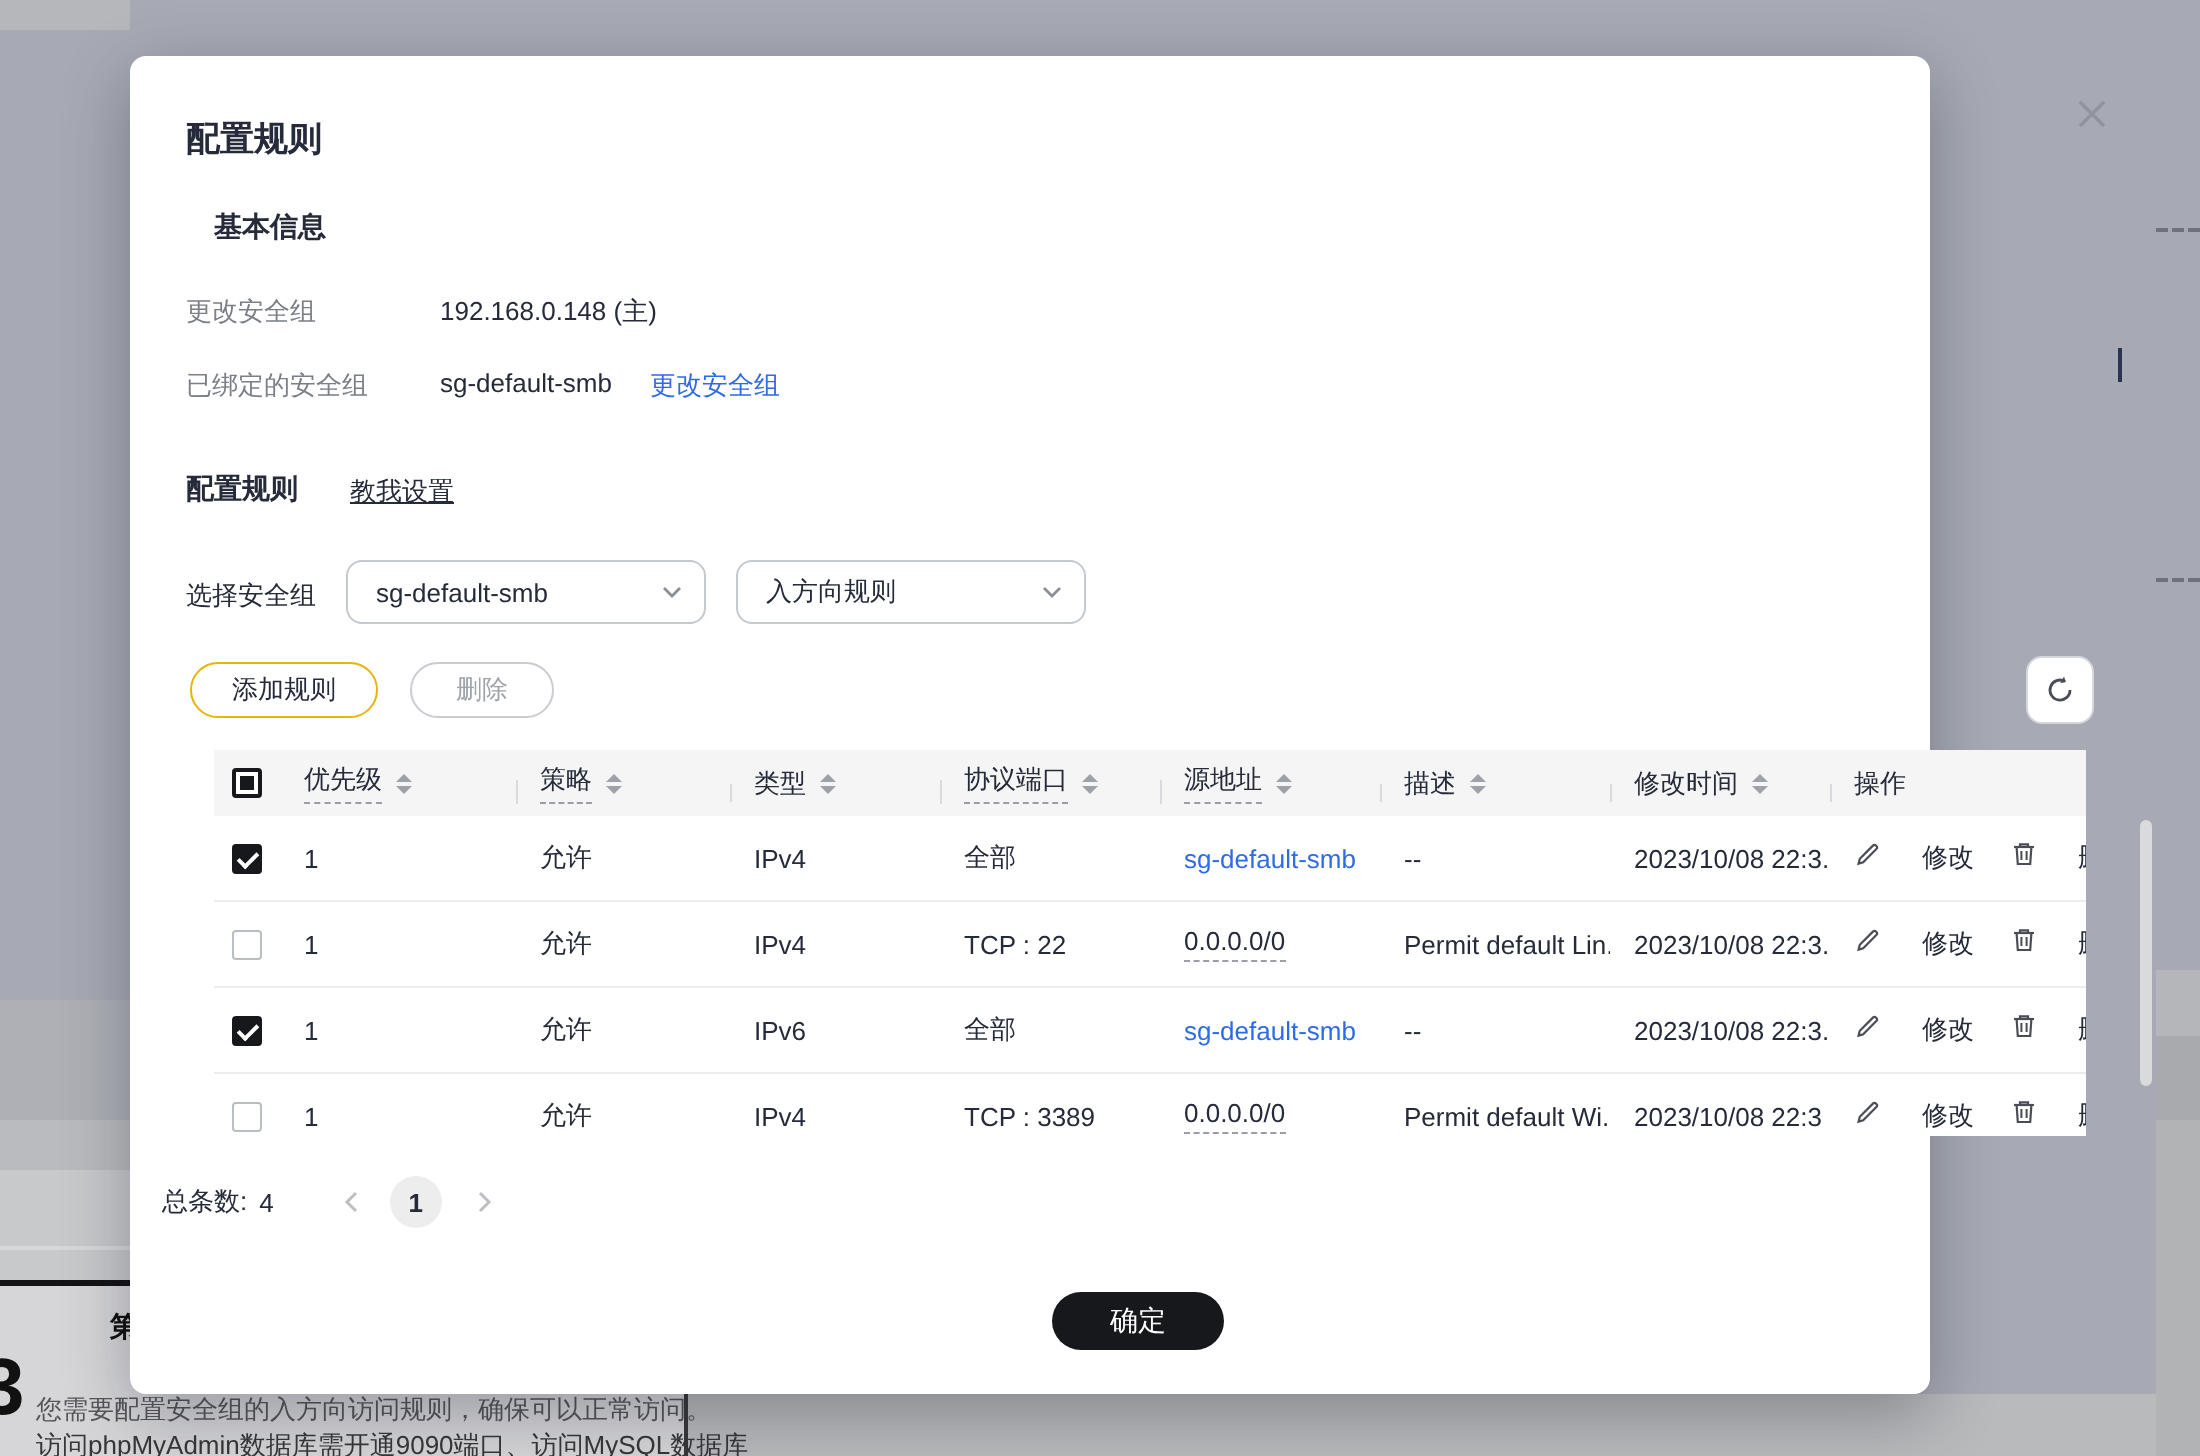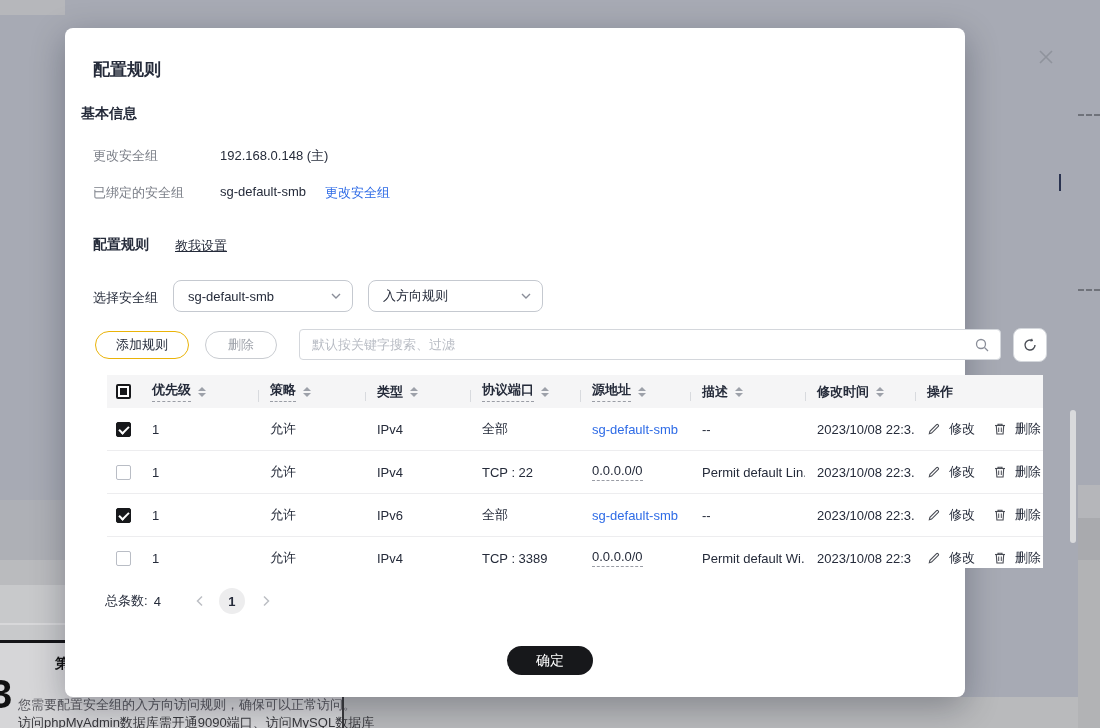--- a/index.html
+++ b/index.html
@@ -36,21 +36,21 @@
   
   .modal {
     position:absolute; left:65px; top:28px; width:900px; height:669px;
     background:#fff; border-radius:8px;
     box-shadow:0 10px 34px rgba(10,14,30,.30);
     z-index:10;
   }
   .m-title { left:28px; top:30px; font-size:17px; font-weight:bold; }
   .m-close { left:970px; top:18px; width:22px; height:22px; cursor:pointer;
              display:flex; align-items:center; justify-content:center; }
-  .m-h2 { left:16px; top:77px; font-size:14px; font-weight:bold; }
+  .m-h2 { left:42px; top:77px; font-size:14px; font-weight:bold; }
   .kv-label { font-size:13px; color:#7b7f88; }
   .kv-value { font-size:13px; color:#252b3a; }
   .row-nic { left:28px; top:119px; }
   .row-sg  { left:28px; top:156px; }
   .kv-value-pos { left:155px; }
   .sg-strong { font-weight:500; }
   .link { color:#2e6be6; cursor:pointer; }
   .change-sg { left:260px; }
   .rules-head { left:28px; top:208px; font-size:14px; font-weight:bold; }
   .teach-link { left:110px; top:209px; font-size:13px; color:#252b3a;
@@ -91,58 +91,58 @@
   .t-row {
     display:grid;
     grid-template-columns:33px 118px 107px 105px 110px 110px 115px 110px 1fr;
     align-items:center;
   }
   .t-head { background:#f5f5f6; height:33px; }
   .t-body-row { background:#fff; height:43px; border-bottom:1px solid #ededef; }
   .cell { padding-left:12px; font-size:13px; position:relative;
           white-space:nowrap; overflow:hidden; display:flex; align-items:center; }
   .cell-cb { justify-content:center; padding-left:0; }
-  .hcell { font-weight:bold; font-size:13px; }
+  .hcell { font-weight:normal; font-size:13px; }
   .hcell.has-div::before { content:''; position:absolute; left:0; top:9px;
                            width:1px; height:15px; background:#d8dade; }
   .hcell.sr { padding-right:14px; }
   .dashed-u { border-bottom:1px dashed #9a9da5; padding-bottom:2px; }
   .sort { display:inline-flex; flex-direction:column; gap:2px; margin-left:7px; }
   .sort i { width:0; height:0; border-left:4px solid transparent; border-right:4px solid transparent; display:block; }
   .sort .up   { border-bottom:4px solid #9da1a9; }
   .sort .down { border-top:4px solid #9da1a9; }
 
   .cb { width:15px; height:15px; border:1px solid #b9bdc5; border-radius:2px;
         background:#fff; position:relative; cursor:pointer; flex:0 0 auto; }
   .cb.checked { background:#17181b; border-color:#17181b; }
   .cb.checked::after { content:''; position:absolute; left:4px; top:1px;
         width:4px; height:8px; border-right:2px solid #fff; border-bottom:2px solid #fff;
         transform:rotate(45deg); }
   .cb.indet { border:2px solid #17181b; }
   .cb.indet::after { content:''; position:absolute; left:2px; top:2px;
         width:7px; height:7px; background:#17181b; }
 
-  .op-item { display:inline-flex; align-items:center; gap:8px; cursor:pointer; }
+  .op-item { display:inline-flex; align-items:flex-start; gap:20px; cursor:pointer; }
   .op-gap { margin-left:18px; }
 
   .scroll-thumb { left:1005px; top:382px; width:6px; height:133px;
                   background:#d9dadc; border-radius:3px; }
   .artifact { left:994px; top:146px; width:2px; height:17px; background:#2a3350; }
 
   
-  .pagination { left:40px; top:560px; display:flex; align-items:center; font-size:13px; }
+  .pagination { left:16px; top:560px; display:flex; align-items:center; font-size:13px; }
   .pg-total-num { margin-left:6px; }
   .pg-prev { margin-left:28px; }
   .pg-next { margin-left:10px; }
   .pg-chev { width:22px; height:22px; display:flex; align-items:center;
              justify-content:center; cursor:pointer; }
   .pg-page { margin-left:8px; width:26px; height:26px; border-radius:50%;
              background:#ededee; display:flex; align-items:center; justify-content:center;
              font-weight:bold; font-size:13px; cursor:pointer; }
-  .btn-confirm { left:442px; top:618px; width:86px; height:29px; border-radius:15px;
+  .btn-confirm { left:461px; top:618px; width:86px; height:29px; border-radius:15px;
                  background:#17181b; color:#fff; font-size:14px; border:none;
                  display:flex; align-items:center; justify-content:center; cursor:pointer; }
 </style>
 </head>
 <body>
 
 <div class="bd bd-l1"></div>
 <div class="bd bd-l2"></div>
 <div class="bd bd-l3"></div>
 <div class="bd bd-l4"></div>
@@ -190,27 +190,20 @@
   </div>
   <div class="abs select sel-2">
     <span>入方向规则</span>
     <svg width="12" height="12" viewBox="0 0 12 12">
       <path d="M2 4 L6 8 L10 4" stroke="#8a8e99" stroke-width="1.4" fill="none"></path>
     </svg>
   </div>
 
   <div class="abs btn-pill btn-add">添加规则</div>
   <div class="abs btn-pill btn-del">删除</div>
-  <div class="abs search-box">
-    <input type="text" placeholder="默认按关键字搜索、过滤" style="">
-    <svg width="16" height="16" viewBox="0 0 16 16">
-      <circle cx="7" cy="7" r="4.5" stroke="#8a8e99" stroke-width="1.3" fill="none"></circle>
-      <path d="M10.5 10.5 L14 14" stroke="#8a8e99" stroke-width="1.3"></path>
-    </svg>
-  </div>
   <div class="abs btn-refresh">
     <svg width="16" height="16" viewBox="0 0 16 16">
       <path d="M13 8 A5 5 0 1 1 10.5 3.7" stroke="#4a4d55" stroke-width="1.4" fill="none"></path>
       <path d="M10 1.2 L10.9 4 L8.1 4.6 Z" fill="#4a4d55"></path>
     </svg>
   </div>
 
   <div class="abs table-wrap">
     <div class="t-row t-head" id="table-header">
       <div class="cell cell-cb">

